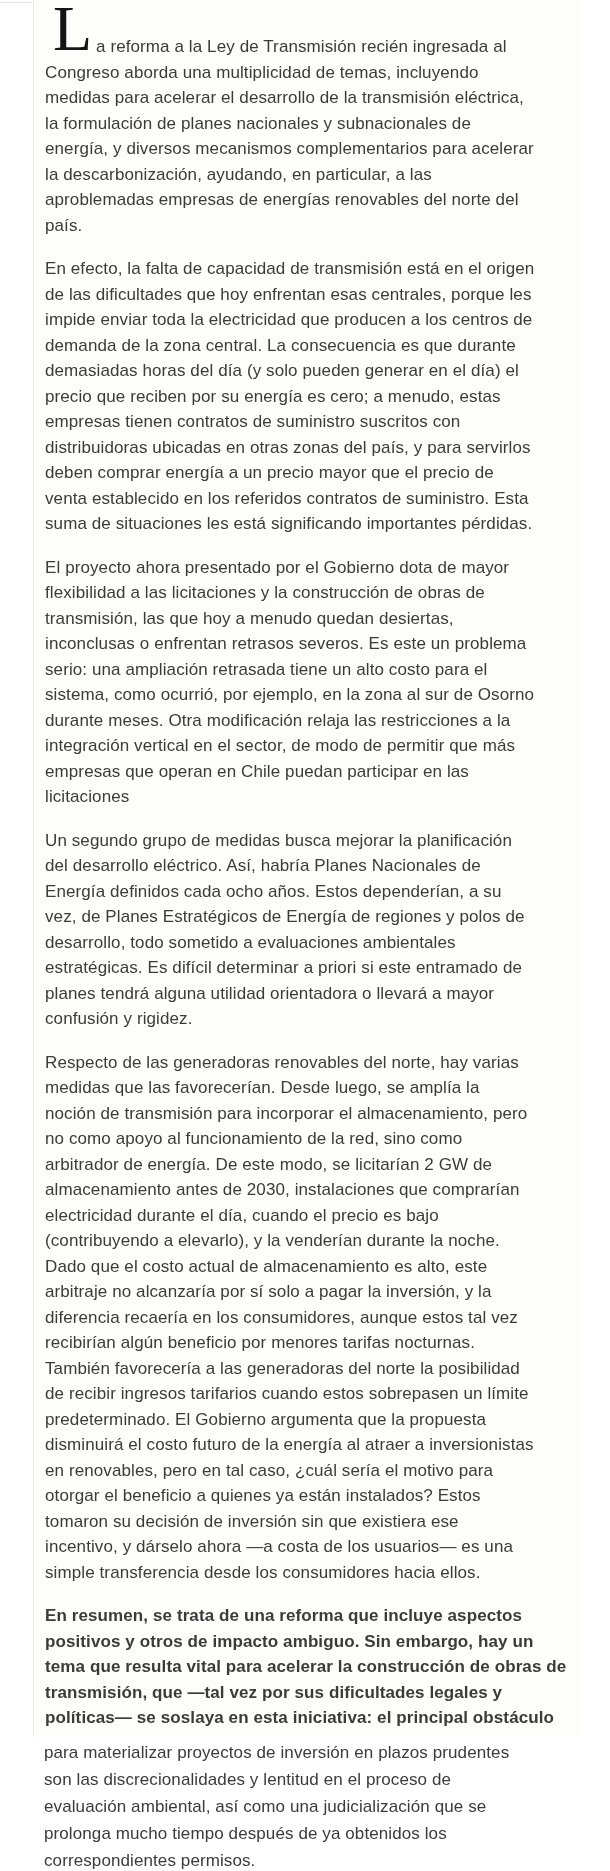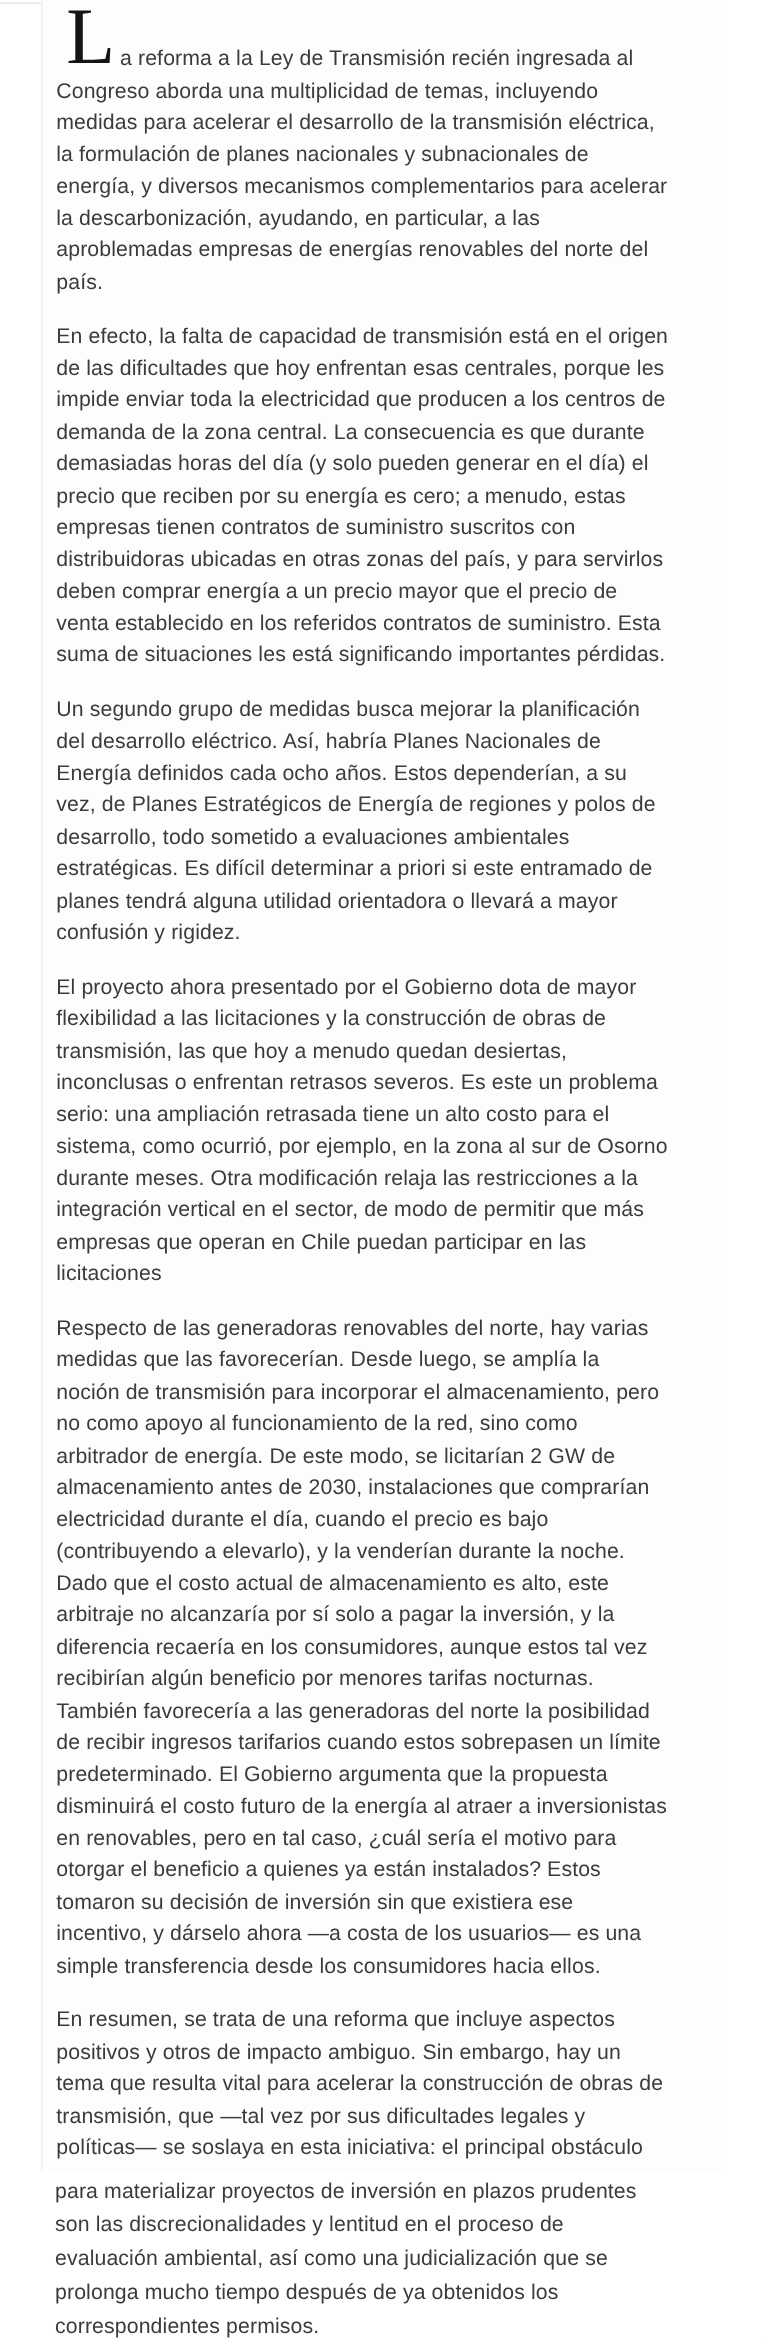--- a/index.html
+++ b/index.html
@@ -34,20 +34,21 @@
   }
   .article-shade p {
     margin: 0 0 18px 0;
     font-size: 17px;
     line-height: 25.5px;
     white-space: pre-line;
     letter-spacing: 0.1px;
   }
   .article-shade p:last-child {
     margin-bottom: 0;
+    font-weight: bold;
   }
   .p-lead {
     position: relative;
     text-indent: 51px;
   }
   .dropcap {
     position: absolute;
     top: -37px;
     left: 8px;
     text-indent: 0;
@@ -84,38 +85,38 @@
 de las dificultades que hoy enfrentan esas centrales, porque les
 impide enviar toda la electricidad que producen a los centros de
 demanda de la zona central. La consecuencia es que durante
 demasiadas horas del día (y solo pueden generar en el día) el
 precio que reciben por su energía es cero; a menudo, estas
 empresas tienen contratos de suministro suscritos con
 distribuidoras ubicadas en otras zonas del país, y para servirlos
 deben comprar energía a un precio mayor que el precio de
 venta establecido en los referidos contratos de suministro. Esta
 suma de situaciones les está significando importantes pérdidas.</p>
-  <p>Un segundo grupo de medidas busca mejorar la planificación
-del desarrollo eléctrico. Así, habría Planes Nacionales de
-Energía definidos cada ocho años. Estos dependerían, a su
-vez, de Planes Estratégicos de Energía de regiones y polos de
-desarrollo, todo sometido a evaluaciones ambientales
-estratégicas. Es difícil determinar a priori si este entramado de
-planes tendrá alguna utilidad orientadora o llevará a mayor
-confusión y rigidez.</p>
   <p>El proyecto ahora presentado por el Gobierno dota de mayor
 flexibilidad a las licitaciones y la construcción de obras de
 transmisión, las que hoy a menudo quedan desiertas,
 inconclusas o enfrentan retrasos severos. Es este un problema
 serio: una ampliación retrasada tiene un alto costo para el
 sistema, como ocurrió, por ejemplo, en la zona al sur de Osorno
 durante meses. Otra modificación relaja las restricciones a la
 integración vertical en el sector, de modo de permitir que más
 empresas que operan en Chile puedan participar en las
 licitaciones</p>
+  <p>Un segundo grupo de medidas busca mejorar la planificación
+del desarrollo eléctrico. Así, habría Planes Nacionales de
+Energía definidos cada ocho años. Estos dependerían, a su
+vez, de Planes Estratégicos de Energía de regiones y polos de
+desarrollo, todo sometido a evaluaciones ambientales
+estratégicas. Es difícil determinar a priori si este entramado de
+planes tendrá alguna utilidad orientadora o llevará a mayor
+confusión y rigidez.</p>
   <p>Respecto de las generadoras renovables del norte, hay varias
 medidas que las favorecerían. Desde luego, se amplía la
 noción de transmisión para incorporar el almacenamiento, pero
 no como apoyo al funcionamiento de la red, sino como
 arbitrador de energía. De este modo, se licitarían 2 GW de
 almacenamiento antes de 2030, instalaciones que comprarían
 electricidad durante el día, cuando el precio es bajo
 (contribuyendo a elevarlo), y la venderían durante la noche.
 Dado que el costo actual de almacenamiento es alto, este
 arbitraje no alcanzaría por sí solo a pagar la inversión, y la

